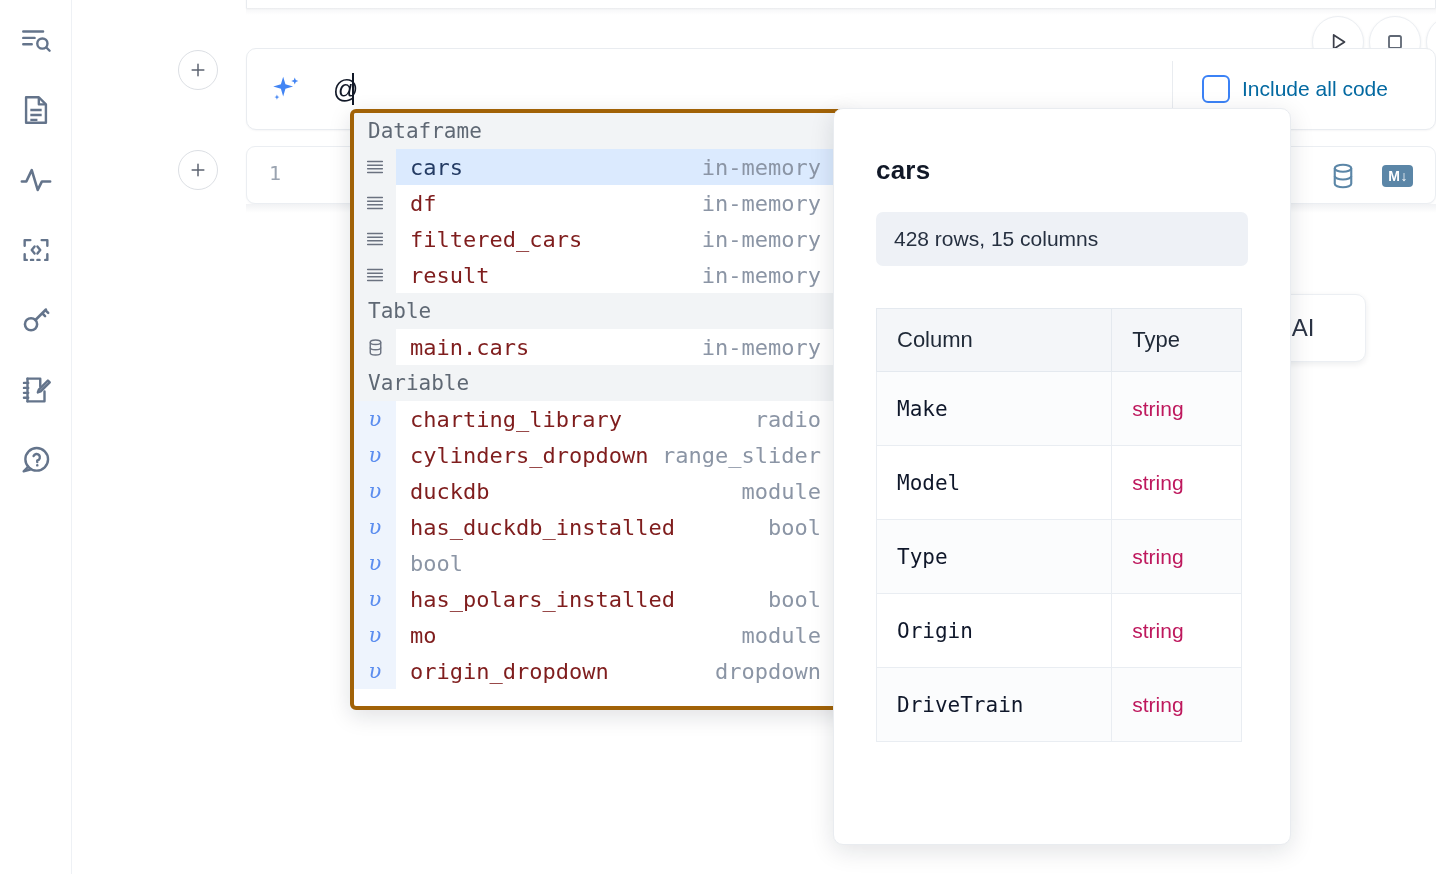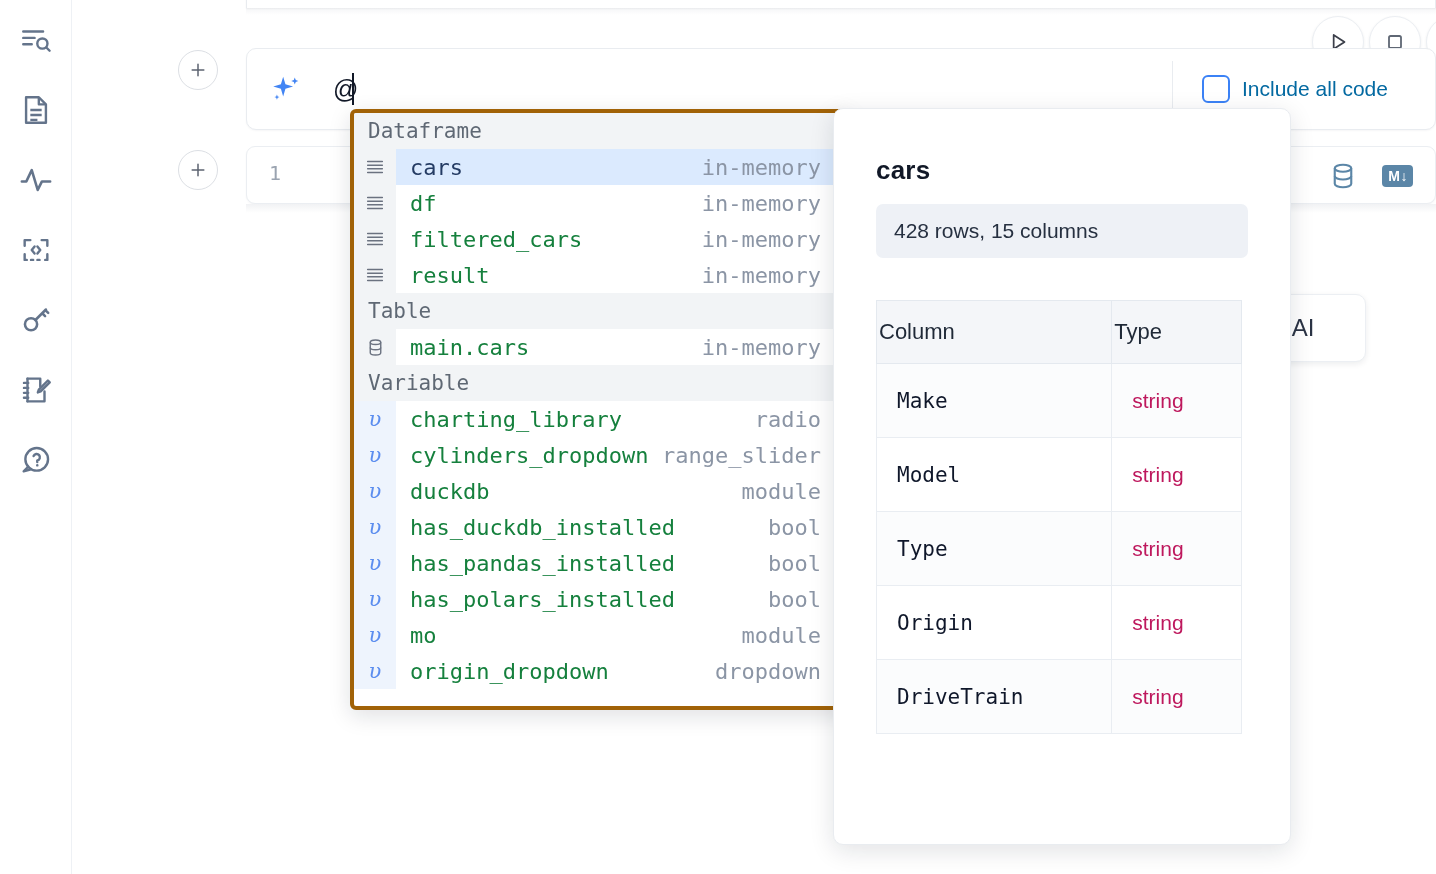--- a/index.html
+++ b/index.html
@@ -147,41 +147,41 @@
     display: flex; align-items: center; justify-content: center;
     background: #f2f4f6; color: #6b7280;
   }
   .ac-ico.var { background: #eef4fd; color: #5b8def; font-style: italic;
                 font-family: "DejaVu Serif", serif; font-size: 21px; }
   .ac-body {
     flex: 1; display: flex; align-items: center; justify-content: space-between;
     height: 36px; padding: 0 2px 0 14px; overflow: hidden; white-space: nowrap;
   }
   .ac-body.hl { background: #dbeafe; }
-  .ac-name { color: #15803d; }
+  .ac-name { color: #7f1d1d; }
   .ac-name.hl { color: #243b63; }
   .ac-type { color: #8b95a5; padding-right: 23px; }
 
   
   .preview {
     position: absolute; left: 833px; top: 108px; width: 458px; height: 737px;
     background: #ffffff; border: 1px solid #e9ecf0; border-radius: 10px;
     box-shadow: 0 6px 24px rgba(15,23,42,.12);
     padding: 46px 42px 0 42px; overflow: hidden;
   }
   .pv-title { font-size: 26px; font-weight: bold; color: #111827; letter-spacing:.2px; }
   .pv-source { margin-top: 20px; font-size: 22px; color: #6b7280; }
   .pv-stat {
-    margin-top: 18px; background: #eef1f6; border-radius: 7px;
+    margin-top: 26px; background: #eef1f6; border-radius: 7px;
     padding: 15px 18px; font-size: 21px; color: #263040;
   }
   .pv-table { margin-top: 42px; width: 366px; border-collapse: collapse; }
   .pv-table th {
     background: #f4f6f9; border: 1px solid #e4e9ef;
-    text-align: left; padding: 18px 2px;
+    text-align: left; padding: 18px 20px;
     font-size: 22px; font-weight: normal; color: #1f2937;
   }
   .pv-table td { border: 1px solid #e9edf2; padding: 18px 20px; height: 74px; }
   .pv-col { font-family: "DejaVu Sans Mono", monospace; font-size: 21px; color: #0f172a; }
   .pv-type { font-size: 21px; color: #be185d; }
   .pv-table tr:nth-child(odd) td { background:#fbfcfd; }
   .pv-table tr:nth-child(even) td { background:#ffffff; }
 </style>
 </head>
 <body>
@@ -405,21 +405,20 @@
       <div class="ac-row">
         <span class="ac-ico var">υ</span>
         <span class="ac-body">
           <span class="ac-name">has_duckdb_installed</span>
           <span class="ac-type">bool</span>
         </span>
       </div>
       <div class="ac-row">
         <span class="ac-ico var">υ</span>
         <span class="ac-body">
-          <span class="ac-name">has_pandas_installed</span>
           <span class="ac-type">bool</span>
         </span>
       </div>
       <div class="ac-row">
         <span class="ac-ico var">υ</span>
         <span class="ac-body">
           <span class="ac-name">has_polars_installed</span>
           <span class="ac-type">bool</span>
         </span>
       </div>

